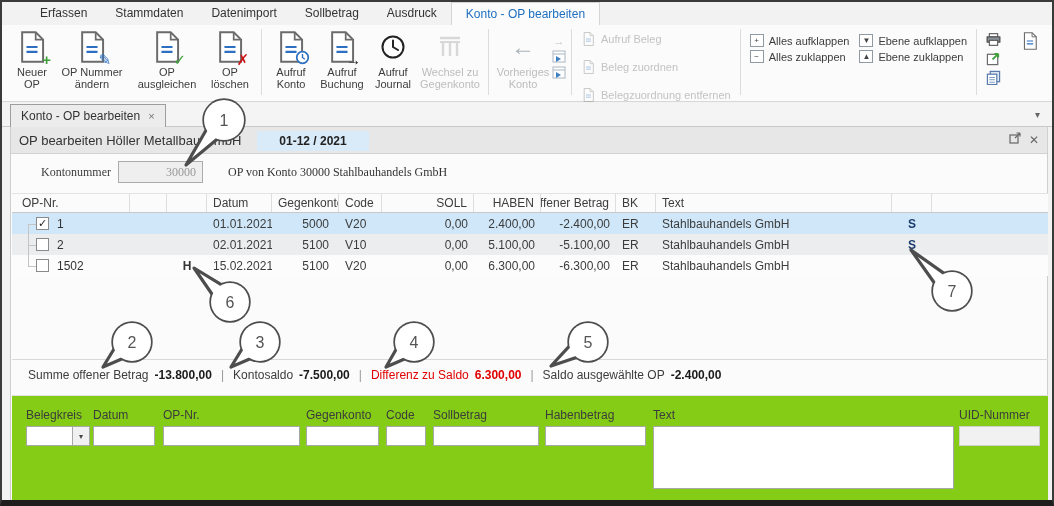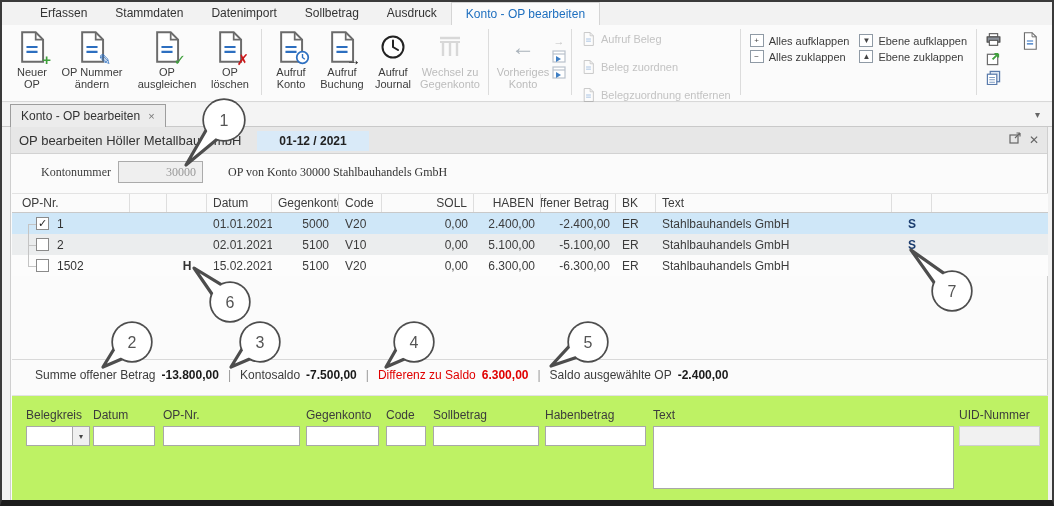--- a/index.html
+++ b/index.html
@@ -72,27 +72,27 @@
   .tree.last::before { bottom:50%; }
   .tree::after { content:""; position:absolute; left:6px; top:50%; width:8px; border-top:1px solid #c4c4c4; }
   .checkbox { width:13px; height:13px; border:1px solid #8a8a8a; background:#fff; display:inline-flex; align-items:center; justify-content:center; cursor:pointer; }
   .checkbox .mark { display:none; font-size:11px; font-weight:bold; color:#222; line-height:11px; }
   .checkbox.checked .mark { display:block; }
   .oplabel { margin-left:8px; color:#333; }
   .flag { font-weight:bold; color:#333; }
   .scol { font-weight:bold; color:#1a3c6e; }
 
   
-  #summary { position:absolute; left:1px; top:232px; width:1036px; border-top:1px solid #d9d9d9; padding:8px 0 0 23px; display:flex; align-items:center; white-space:nowrap; color:#3c3c3c; }
+  #summary { position:absolute; left:1px; top:232px; width:1036px; border-top:1px solid #d9d9d9; padding:8px 0 0 16px; display:flex; align-items:center; white-space:nowrap; color:#3c3c3c; }
   .sv { font-weight:bold; color:#1a1a1a; margin-left:6px; }
   .ssep { color:#999; margin:0 9px; }
   .red, .red .sv { color:#e00000; }
 
   
-  #form { position:absolute; left:1px; top:268px; width:1036px; height:105px; border-top:1px solid #e2e2e2; background:#bef264; }
+  #form { position:absolute; left:1px; top:268px; width:1036px; height:105px; border-top:1px solid #e2e2e2; background:#84cc16; }
   .ff { position:absolute; }
   .ff label { display:block; margin-bottom:4px; color:#3c3c3c; }
   .ff input, .ff textarea { border:1px solid #a8a8a8; background:#fff; height:20px; width:100%; font-family:inherit; font-size:12px; padding:0 4px; }
   .ff textarea { height:63px; resize:none; }
   .combo { display:flex; }
   .combo input { width:47px; }
   .combo .drop { width:17px; height:20px; border:1px solid #a8a8a8; border-left:none; background:#f0f0f0; font-size:8px; color:#444; display:flex; align-items:center; justify-content:center; cursor:pointer; }
   .ff.dis input { background:#f1f1f1; border-color:#cfcfcf; }
 
   

